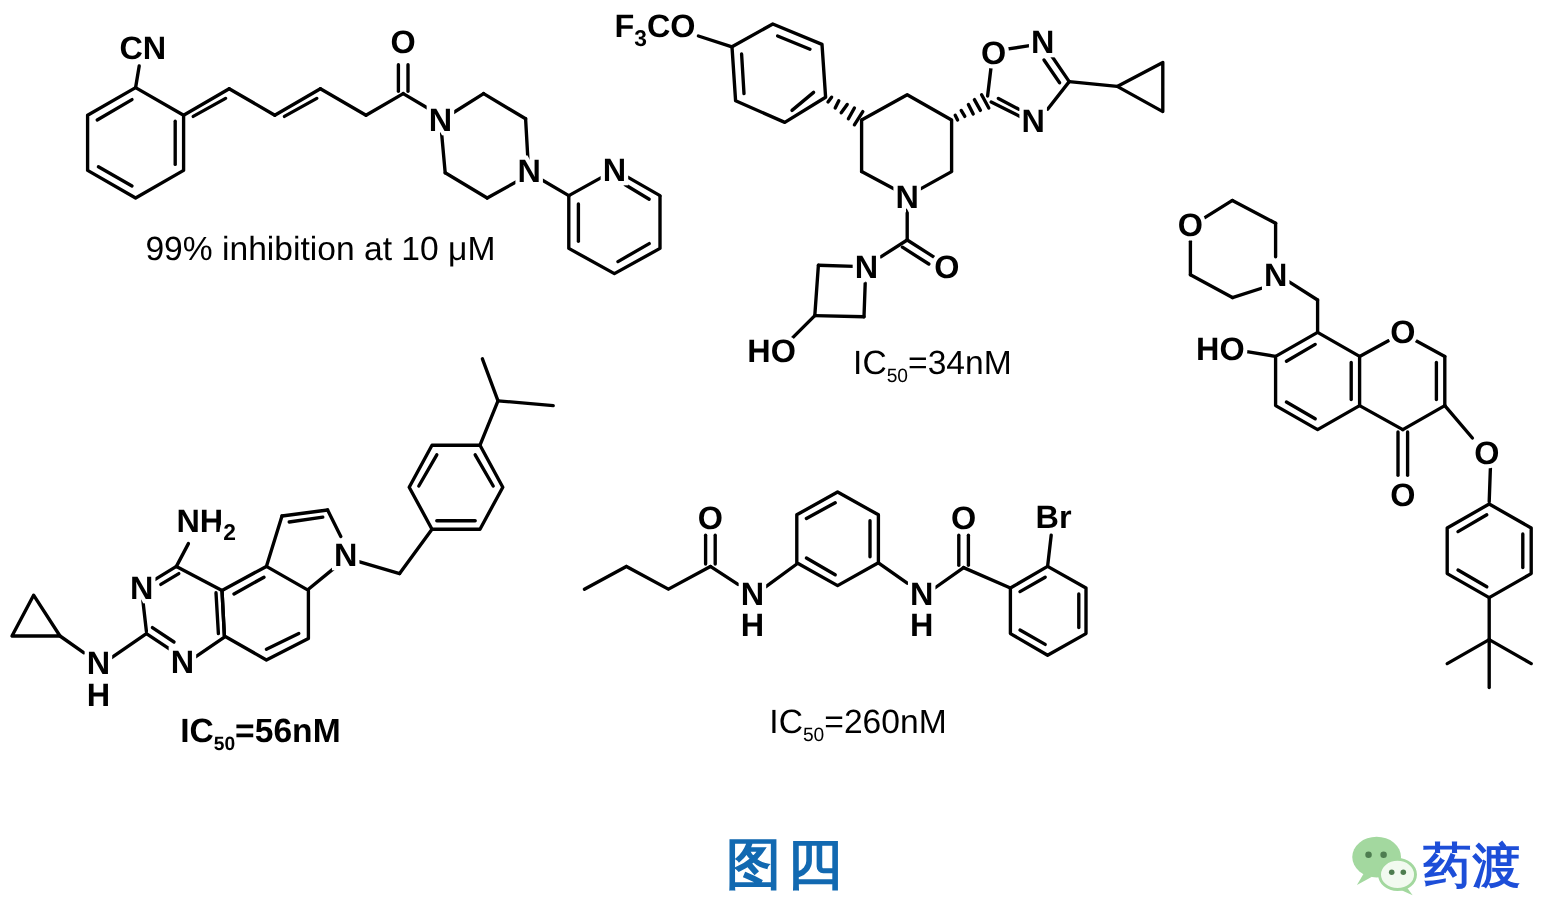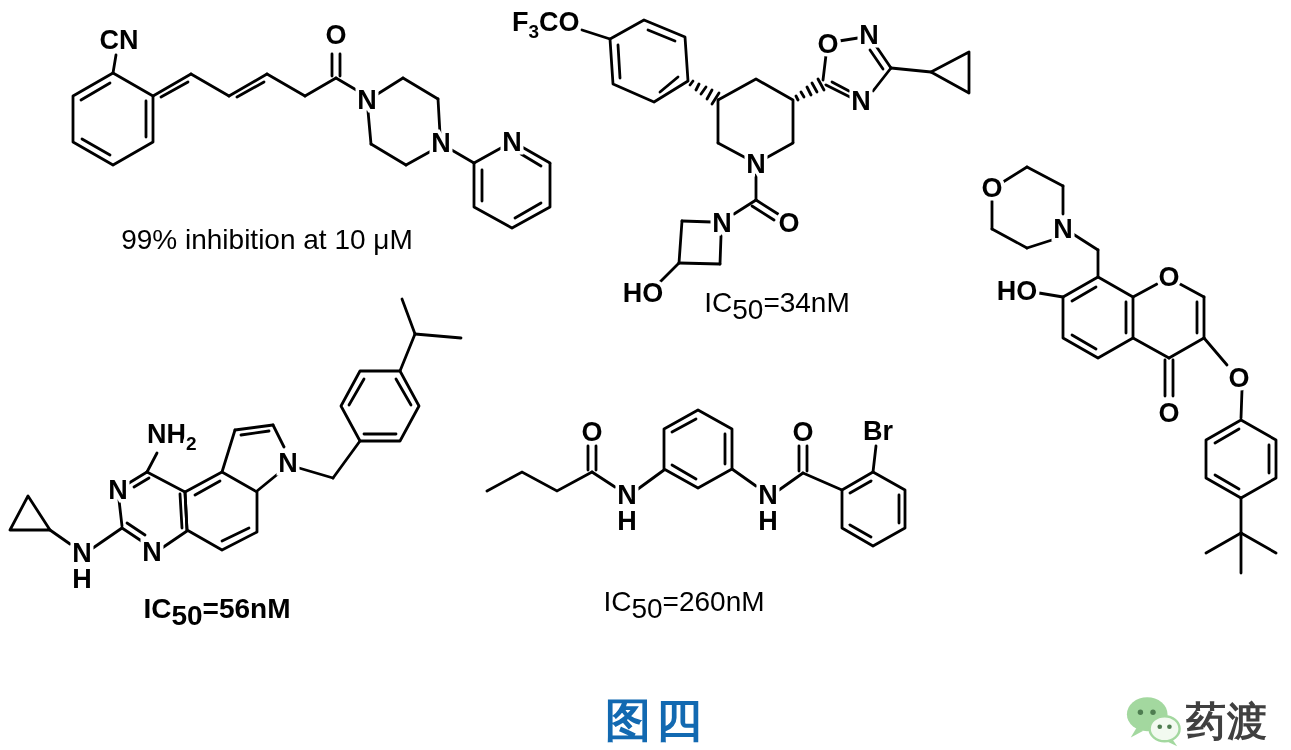--- a/index.html
+++ b/index.html
@@ -6,26 +6,26 @@
   #figure{position:relative;width:1291px;height:750px;background:#fff;overflow:hidden;
           font-family:"Liberation Sans",sans-serif;}
   #mol-canvas{position:absolute;left:0;top:0;}
   .bond{stroke:#000;stroke-width:2.8;stroke-linecap:round;fill:none;}
   .ring{stroke:#000;stroke-width:2.8;stroke-linejoin:round;fill:none;}
   .atom{font-family:"Liberation Sans",sans-serif;font-size:27px;font-weight:bold;fill:#000;
         text-anchor:middle;paint-order:stroke;stroke:#fff;stroke-width:7px;}
   .atom.start{text-anchor:start;}
   .asub{font-size:19px;}
   .caption{position:absolute;font-size:28px;color:#000;text-align:center;white-space:nowrap;}
-  .caption sub{font-size:28px;line-height:0;}
+  .caption sub{font-size:16px;line-height:0;}
   #figure-title{position:absolute;left:576px;top:690px;width:160px;text-align:center;
       font-size:46px;font-weight:800;letter-spacing:5px;color:#1269B1;}
   #brand{position:absolute;left:1124px;top:692px;width:160px;height:58px;display:flex;
       align-items:center;gap:4px;}
-  #brand-name{font-size:40px;font-weight:600;color:#404040;letter-spacing:1px;}
+  #brand-name{font-size:40px;font-weight:600;color:#1d4ed8;letter-spacing:1px;}
 </style>
 </head>
 <body>
 
 <div id="figure">
 
 <svg id="mol-canvas" width="1291" height="750" viewBox="0 0 1291 750">
 
   <g>
     <g>
@@ -223,24 +223,24 @@
     <text class="atom" x="592" y="441">O</text>
     <text class="atom" x="627" y="504">N</text>
     <text class="atom" x="627" y="530">H</text>
     <text class="atom" x="803" y="441">O</text>
     <text class="atom" x="768" y="504">N</text>
     <text class="atom" x="768" y="530">H</text>
     <text class="atom" x="878" y="440">Br</text>
   </g>
 </svg>
 
-  <div class="caption" style="left:117px;top:192px;width:300px;margin-top:32px;"><span>99% inhibition at 10 μM</span><sub></sub><span></span></div>
+  <div class="caption" style="left:117px;top:192px;width:300px;"><span>99% inhibition at 10 μM</span><sub></sub><span></span></div>
   <div class="caption" style="left:667px;top:287px;width:220px;"><span>IC</span><sub>50</sub><span>=34nM</span></div>
   <div class="caption" style="left:107px;top:593px;width:220px;font-weight:bold;"><span>IC</span><sub>50</sub><span>=56nM</span></div>
-  <div class="caption" style="left:574px;top:586px;width:220px;"><span>IC</span><sub>50</sub><span>=260nM</span></div>
+  <div class="caption" style="left:605px;top:586px;width:220px;"><span>IC</span><sub>50</sub><span>=260nM</span></div>
 
   <div id="figure-title">图四</div>
 
   <div id="brand">
     <svg width="58" height="58" viewBox="0 0 60 58">
       <ellipse cx="24" cy="22" rx="21" ry="17.5" fill="#A3D89F"></ellipse>
       <path d="M13,36 L7,46 L20,39 Z" fill="#A3D89F"></path>
       <ellipse cx="17" cy="20" rx="2.8" ry="2.8" fill="#4E7D50"></ellipse>
       <ellipse cx="30" cy="20" rx="2.8" ry="2.8" fill="#4E7D50"></ellipse>
       <ellipse cx="42" cy="37" rx="15.5" ry="13" fill="#F2FAF0" stroke="#A3D89F" stroke-width="2.5"></ellipse>

